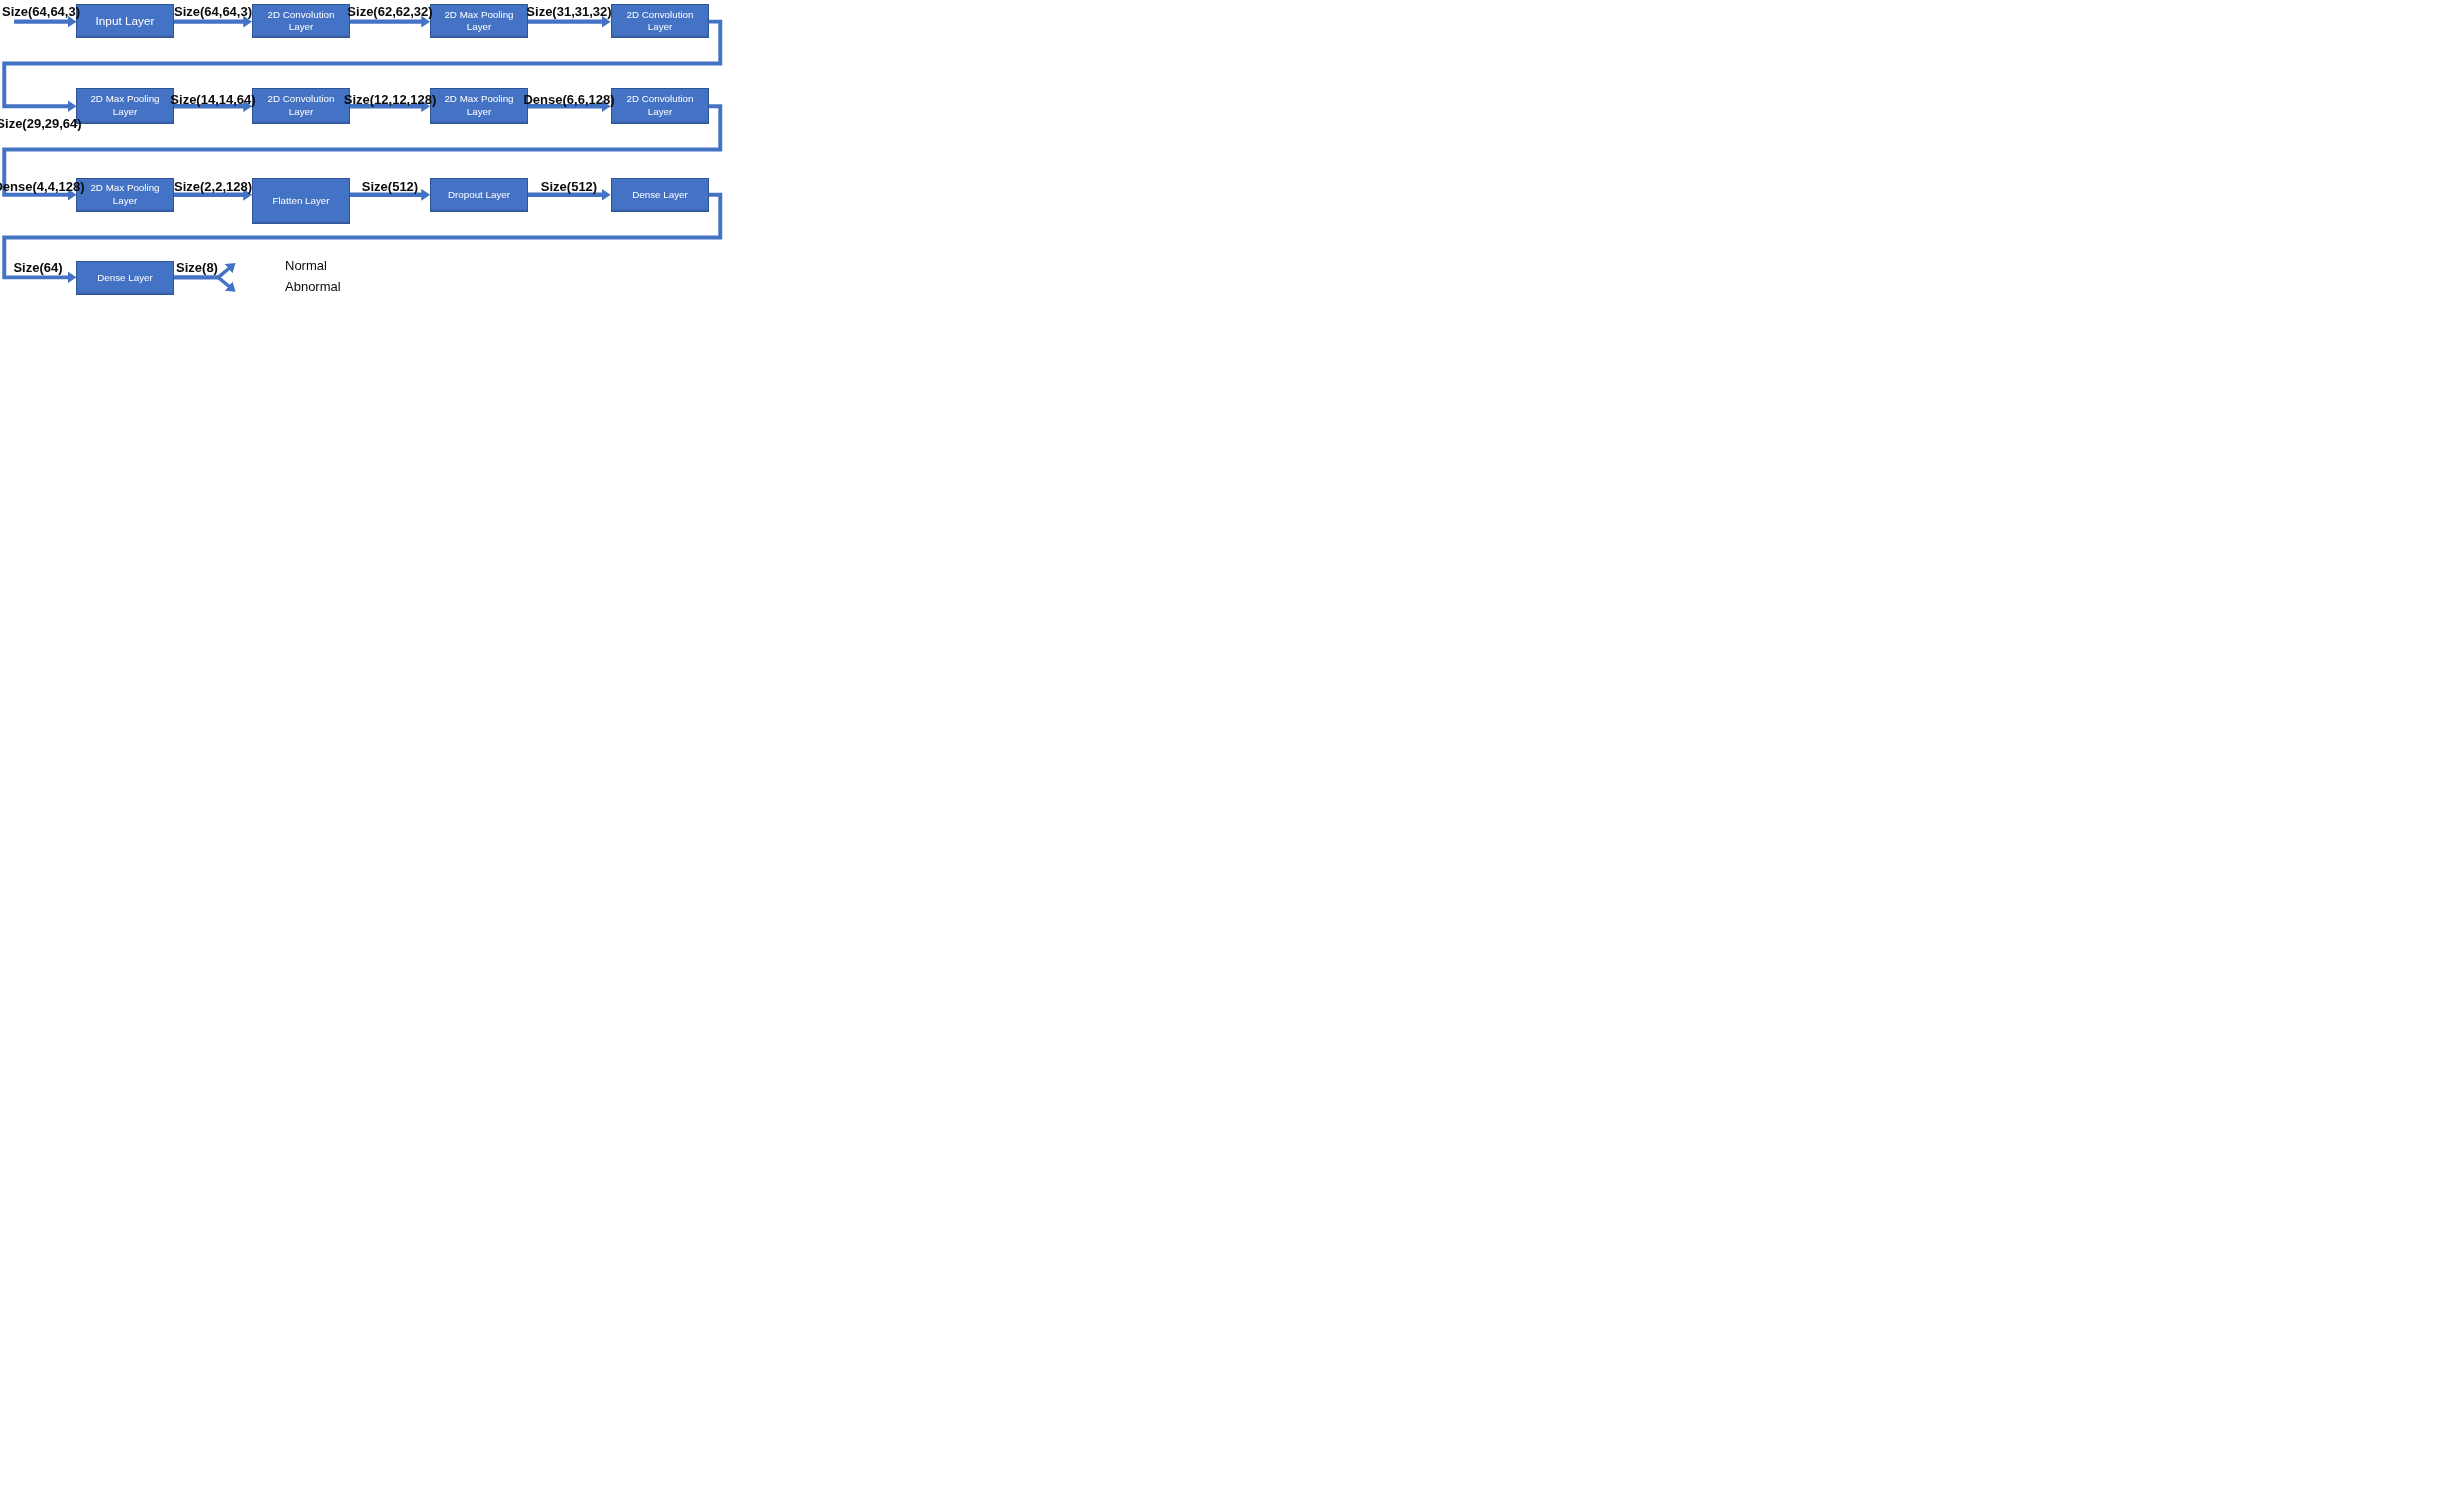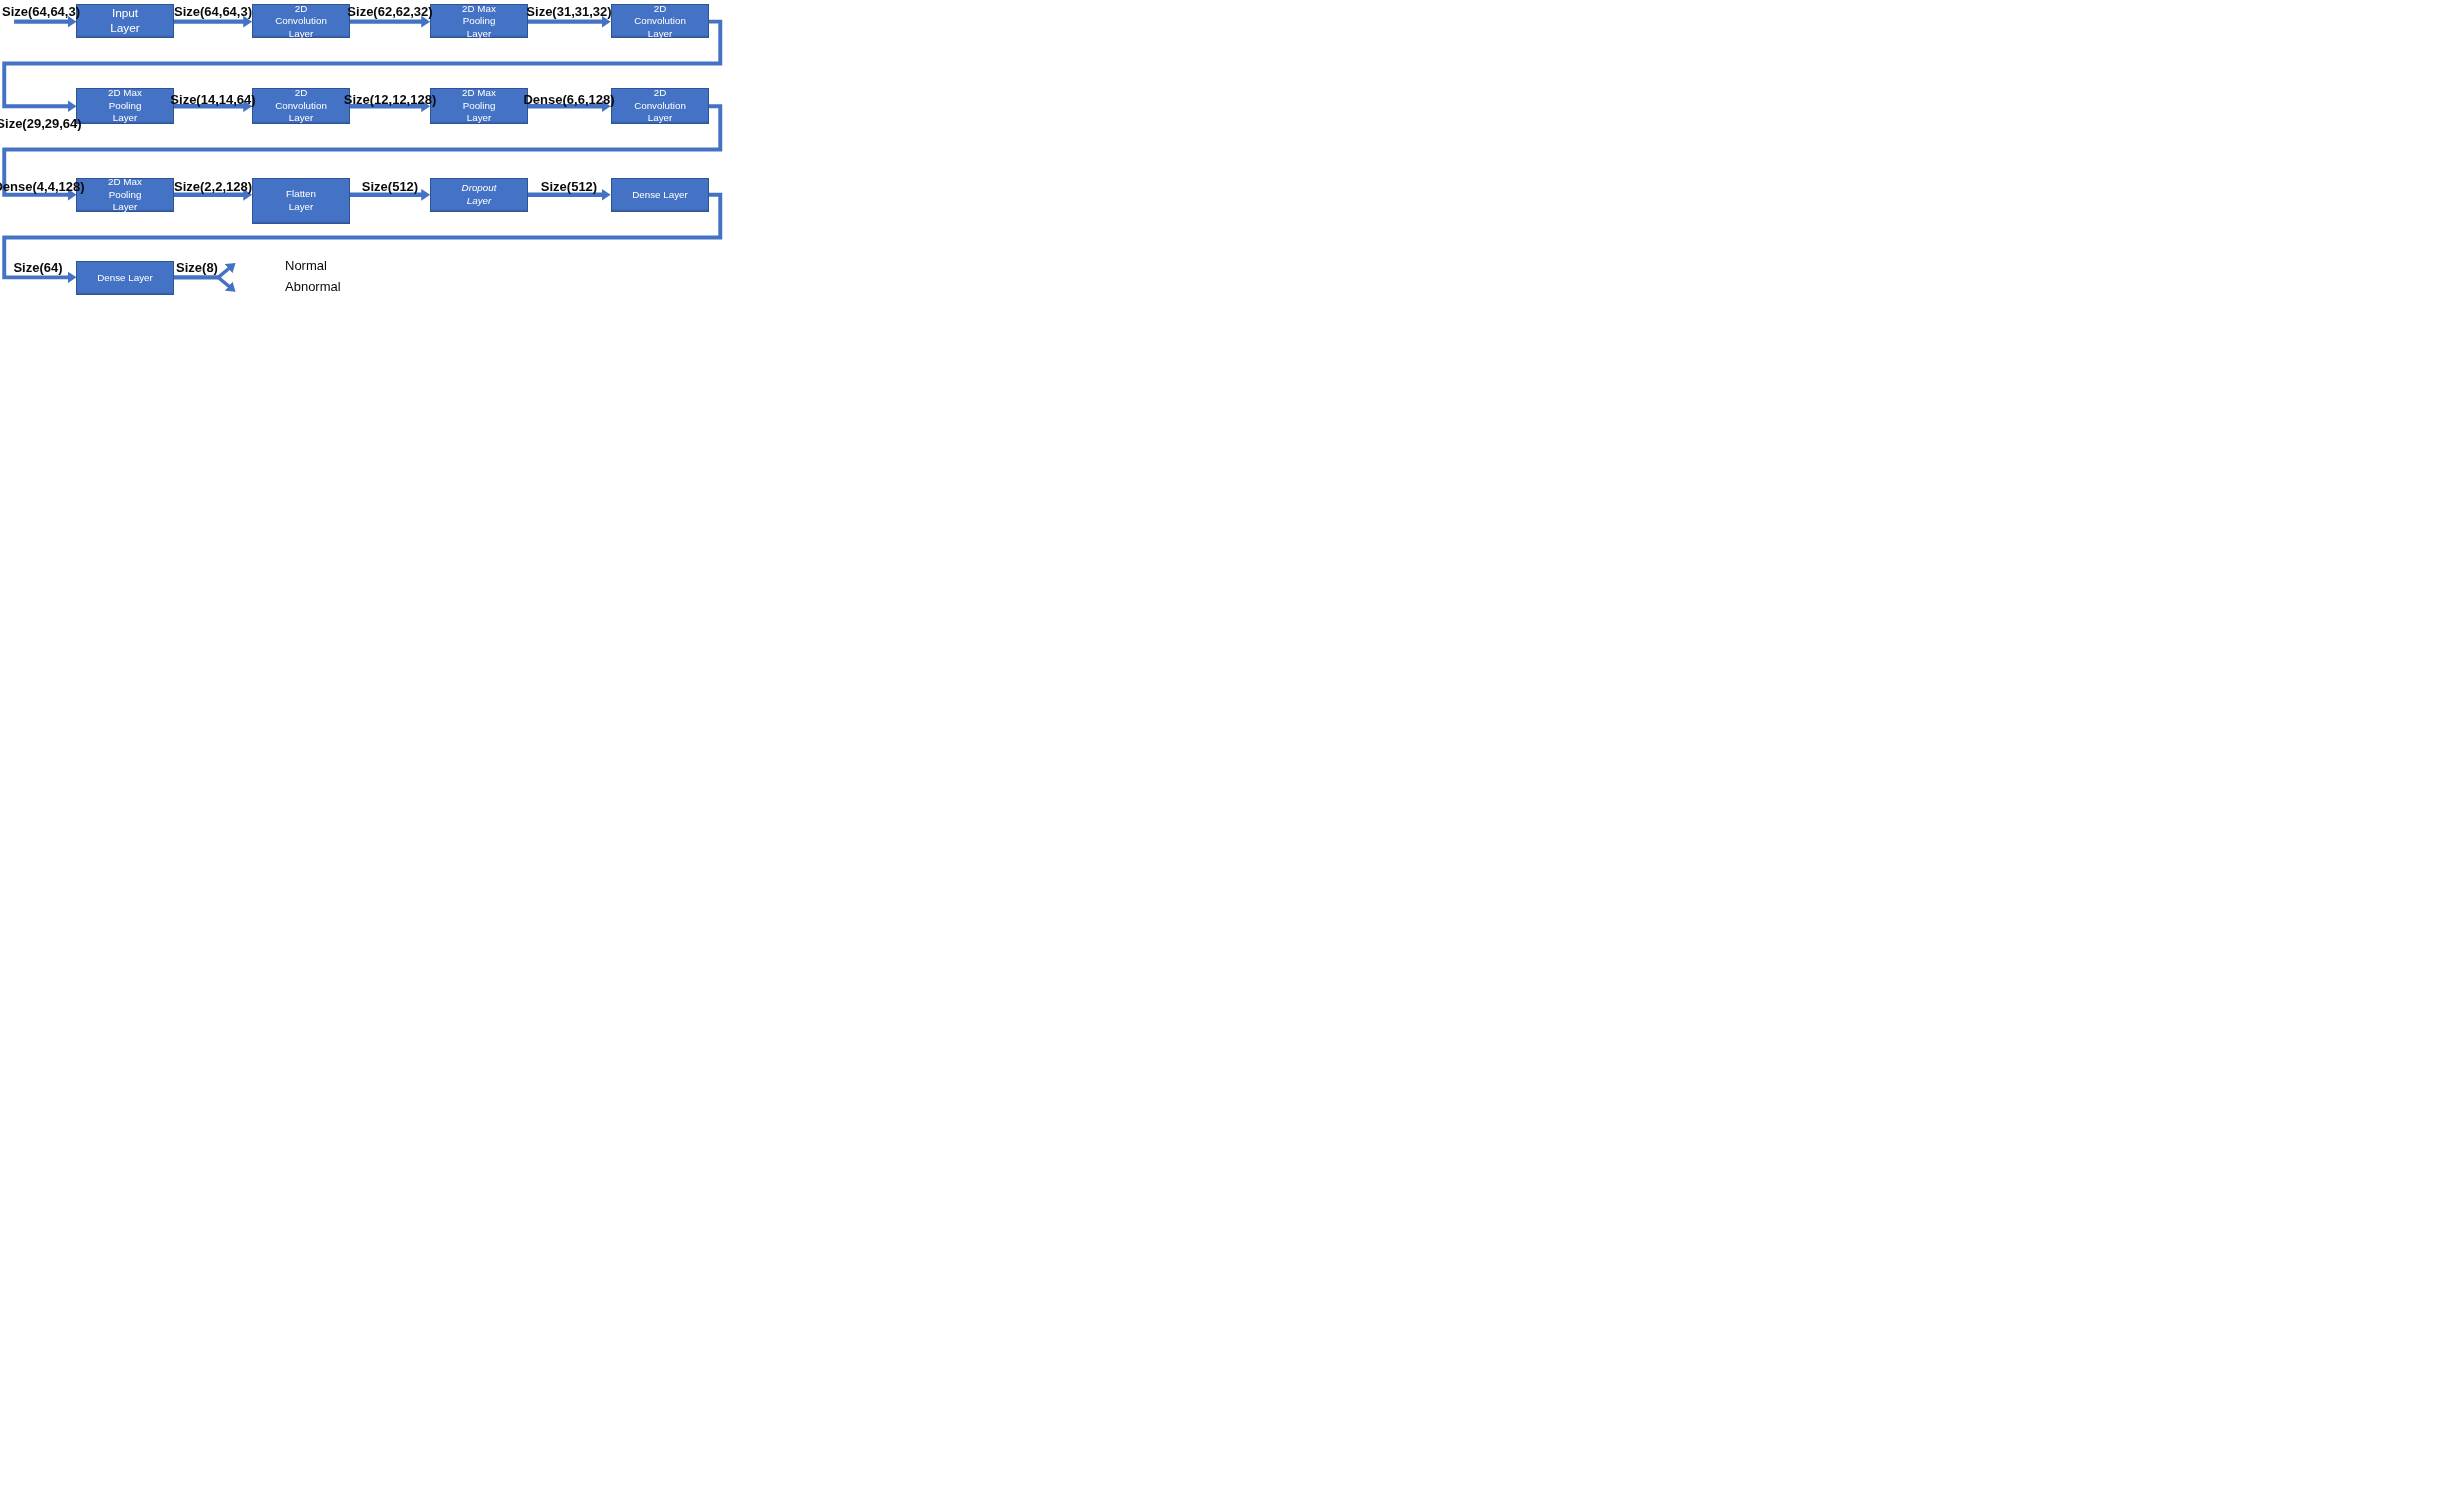--- a/index.html
+++ b/index.html
@@ -25,21 +25,21 @@
   svg.connectors .fork{stroke-width:7px;}
   svg.connectors marker path{fill:var(--connector);stroke:none;}
   .node{
     position:absolute;
     box-sizing:border-box;
     background:var(--box-fill);
     border:1.5px solid var(--box-border);
     color:var(--box-text);
     display:flex;align-items:center;justify-content:center;text-align:center;
     font-size:9.8px;line-height:1.28;
-    padding:1px 20px;
+    padding:1px 6px;
     box-shadow:inset 0 -1.5px 0 rgba(0,0,0,0.12);
   }
   .node.big{font-size:11.8px;}
   .edge-label{
     position:absolute;
     transform:translateX(-50%);
     color:var(--label-text);
     font-size:13px;line-height:8.9px;
     white-space:nowrap;
     font-weight:700;
@@ -94,21 +94,21 @@
   <div class="node" style="left:430px;top:4.4px;width:98px;height:34px;">2D Max Pooling Layer</div>
   <div class="node" style="left:611px;top:4.4px;width:98px;height:34px;">2D Convolution Layer</div>
 
   <div class="node" style="left:76px;top:88px;width:98px;height:36px;">2D Max Pooling Layer</div>
   <div class="node" style="left:252px;top:88px;width:98px;height:36px;">2D Convolution Layer</div>
   <div class="node" style="left:430px;top:88px;width:98px;height:36px;">2D Max Pooling Layer</div>
   <div class="node" style="left:611px;top:88px;width:98px;height:36px;">2D Convolution Layer</div>
 
   <div class="node" style="left:76px;top:178px;width:98px;height:34px;">2D Max Pooling Layer</div>
   <div class="node" style="left:252px;top:178px;width:98px;height:46px;">Flatten Layer</div>
-  <div class="node" style="left:430px;top:178px;width:98px;height:34px;font-style:italic;">Dropout Layer</div>
+  <div class="node" style="left:430px;top:178px;width:98px;height:34px;">Dropout Layer</div>
   <div class="node" style="left:611px;top:178px;width:98px;height:34px;">Dense Layer</div>
 
   <div class="node" style="left:76px;top:261px;width:98px;height:34px;">Dense Layer</div>
 
   <div class="edge-label" style="left:41px;top:8.4px;">Size(64,64,3)</div>
   <div class="edge-label" style="left:213px;top:8.4px;">Size(64,64,3)</div>
   <div class="edge-label" style="left:390px;top:8.4px;">Size(62,62,32)</div>
   <div class="edge-label" style="left:569px;top:8.4px;">Size(31,31,32)</div>
 
   <div class="edge-label" style="left:39px;top:96px;margin-top:24px;">Size(29,29,64)</div>

